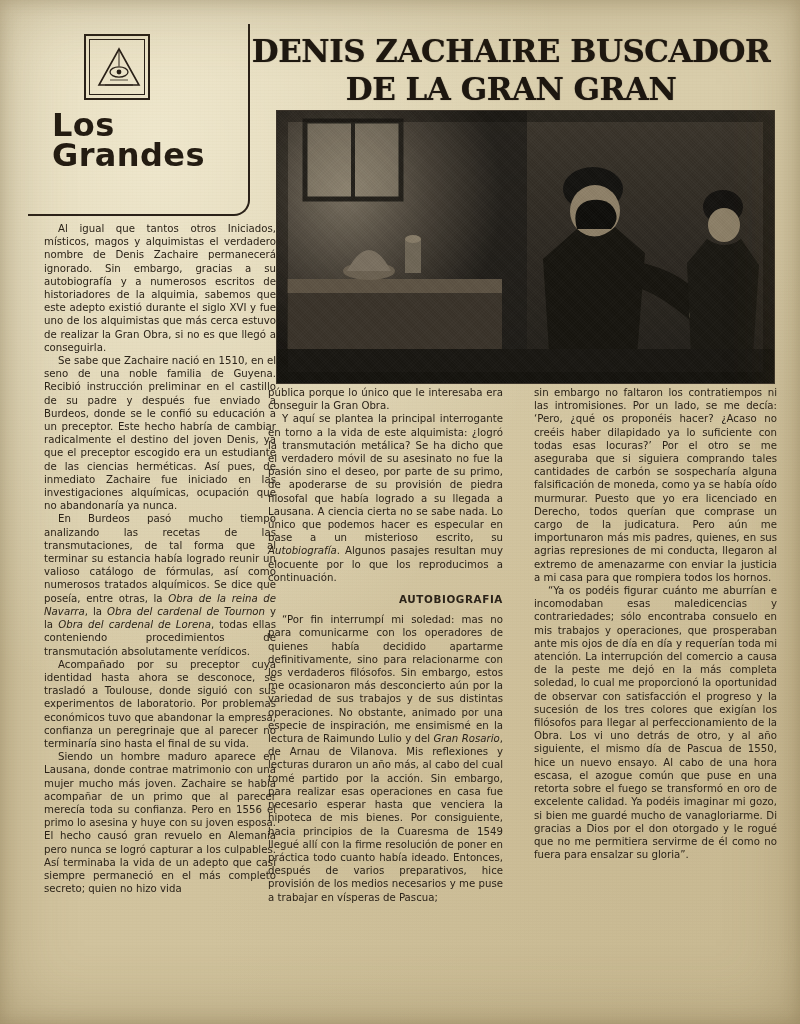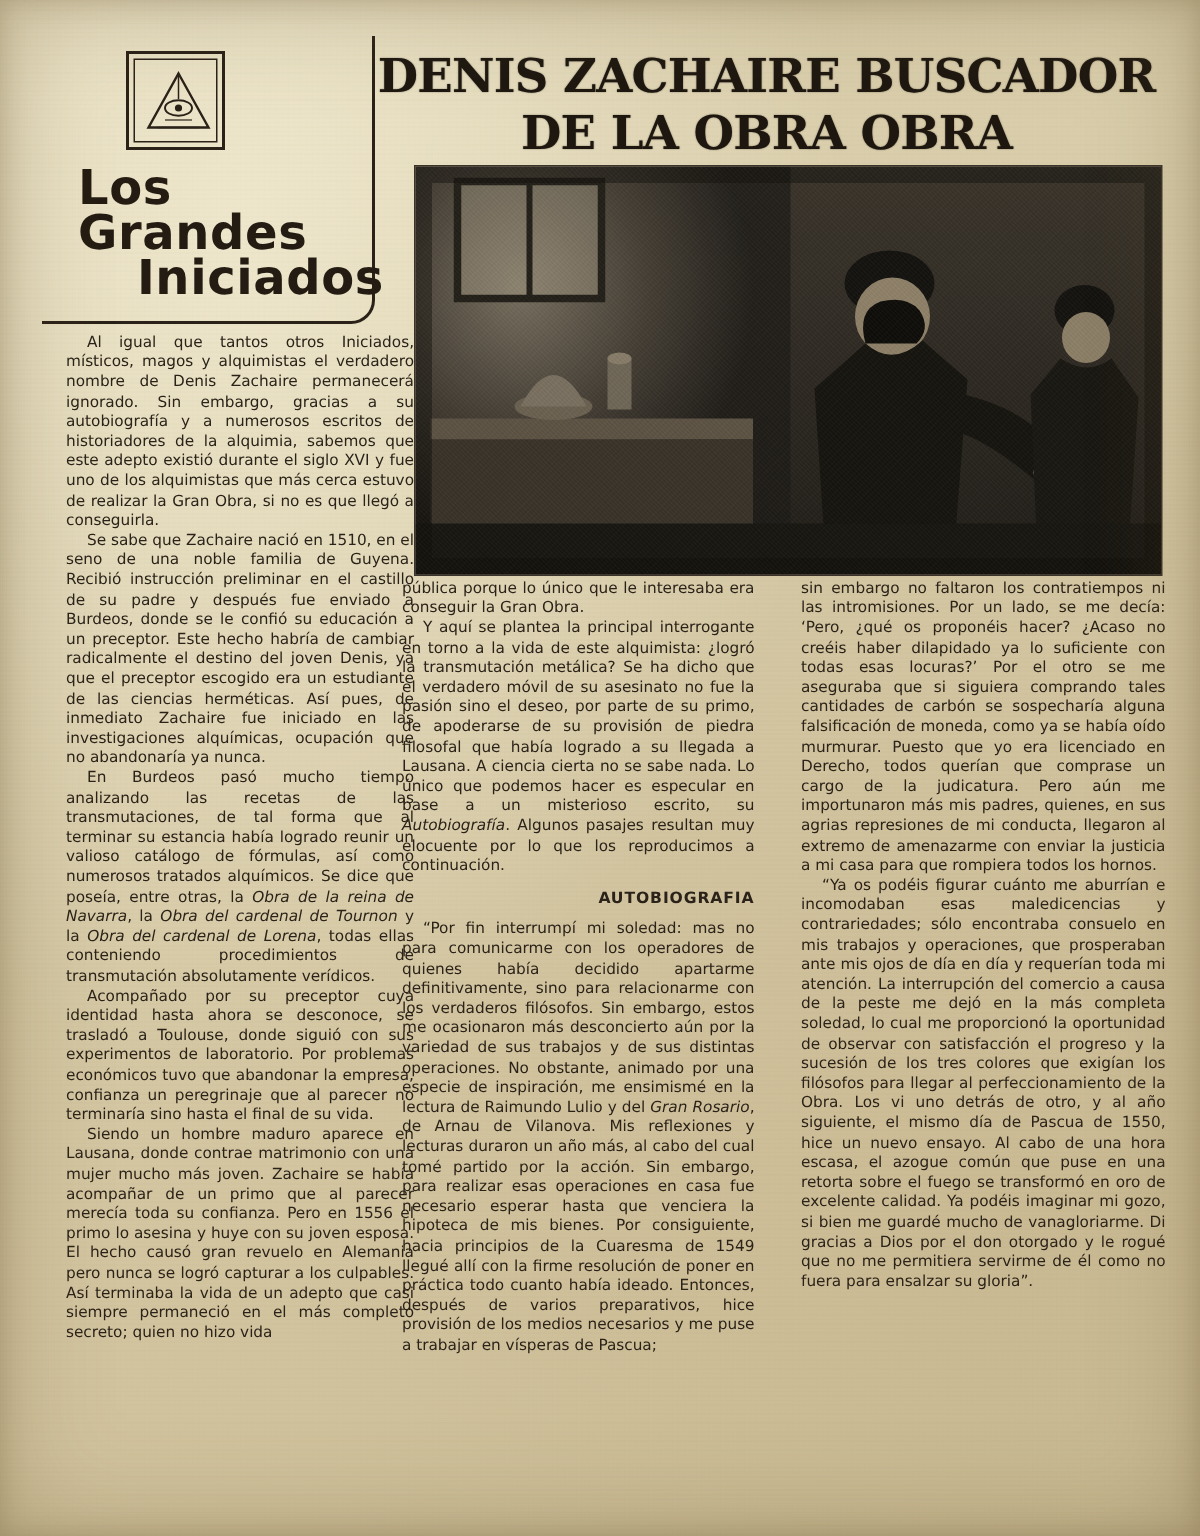--- a/index.html
+++ b/index.html
@@ -175,26 +175,25 @@
         <ellipse cx="33" cy="36" rx="9" ry="5.2" fill="none" stroke="#2a2118" stroke-width="1.3"></ellipse>
         <circle cx="33" cy="36" r="2.4" fill="#2a2118"></circle>
         <line x1="33" y1="13" x2="33" y2="30" stroke="#2a2118" stroke-width="1"></line>
         <line x1="19" y1="49" x2="47" y2="49" stroke="#2a2118" stroke-width="1"></line>
         <path d="M24,44 L42,44" stroke="#2a2118" stroke-width=".8"></path>
       </svg>
     </div>
 
     <div class="section-title">
       <span>Los Grandes</span>
-      <span class="l2">Iniciados</span>
     </div>
 
     <div class="headline">
       <span class="hl1">DENIS ZACHAIRE BUSCADOR</span>
-      <span class="hl2">DE LA OBRA OBRA</span>
+      <span class="hl2">DE LA GRAN GRAN</span>
     </div>
   </div>
 
   <div class="photo">
     <svg width="497" height="272" viewBox="0 0 497 272">
       <defs>
         <radialGradient id="glow" cx="28%" cy="30%" r="62%">
           <stop offset="0%" stop-color="#8e8472"></stop>
           <stop offset="55%" stop-color="#4b443a"></stop>
           <stop offset="100%" stop-color="#1d1b17"></stop>

